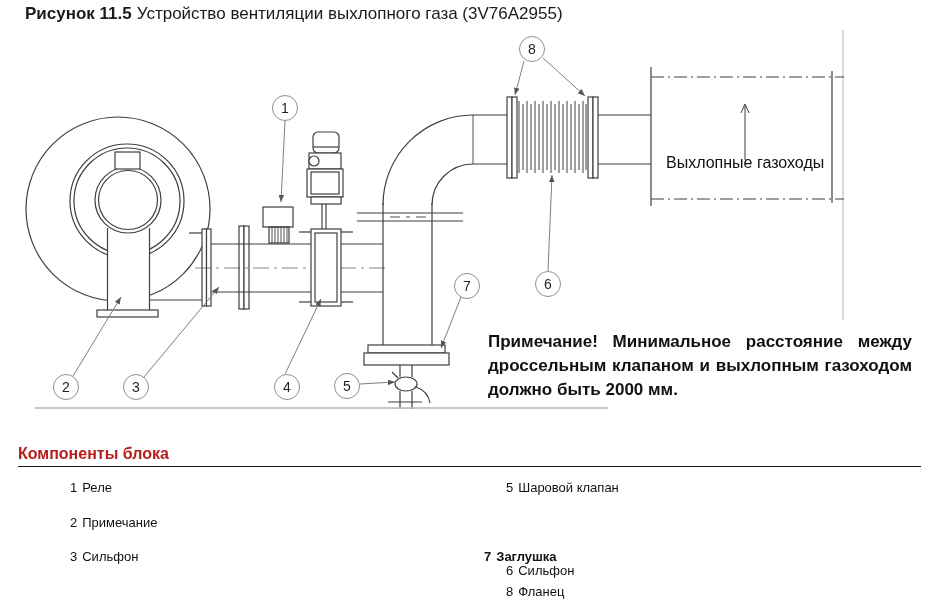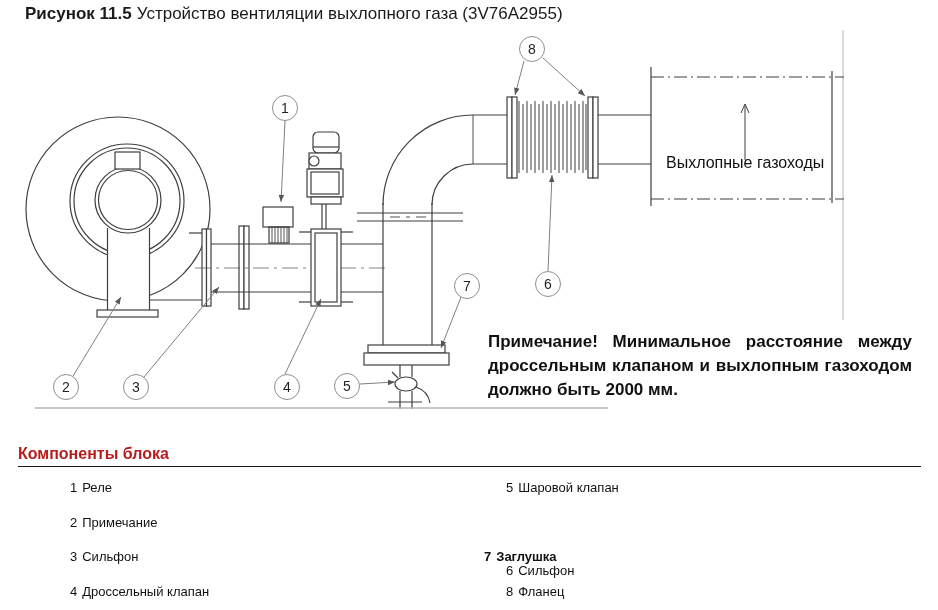--- a/index.html
+++ b/index.html
@@ -216,23 +216,20 @@
 
   <div class="comp-item" style="left:70px;top:480px;">
     <span class="num">1</span><span>Реле</span>
   </div>
   <div class="comp-item" style="left:70px;top:515px;">
     <span class="num">2</span><span>Примечание</span>
   </div>
   <div class="comp-item" style="left:70px;top:549px;">
     <span class="num">3</span><span>Сильфон</span>
   </div>
-  <div class="comp-item" style="left:70px;top:584px;">
-    <span class="num">4</span><span>Дроссельный клапан</span>
-  </div>
   <div class="comp-item" style="left:506px;top:480px;">
     <span class="num">5</span><span>Шаровой клапан</span>
   </div>
   <div class="comp-item" style="left:506px;top:515px;margin-top:48px;">
     <span class="num">6</span><span>Сильфон</span>
   </div>
   <div class="comp-item" style="left:484px;top:549px;font-weight:bold;">
     <span class="num">7</span><span>Заглушка</span>
   </div>
   <div class="comp-item" style="left:506px;top:584px;">

